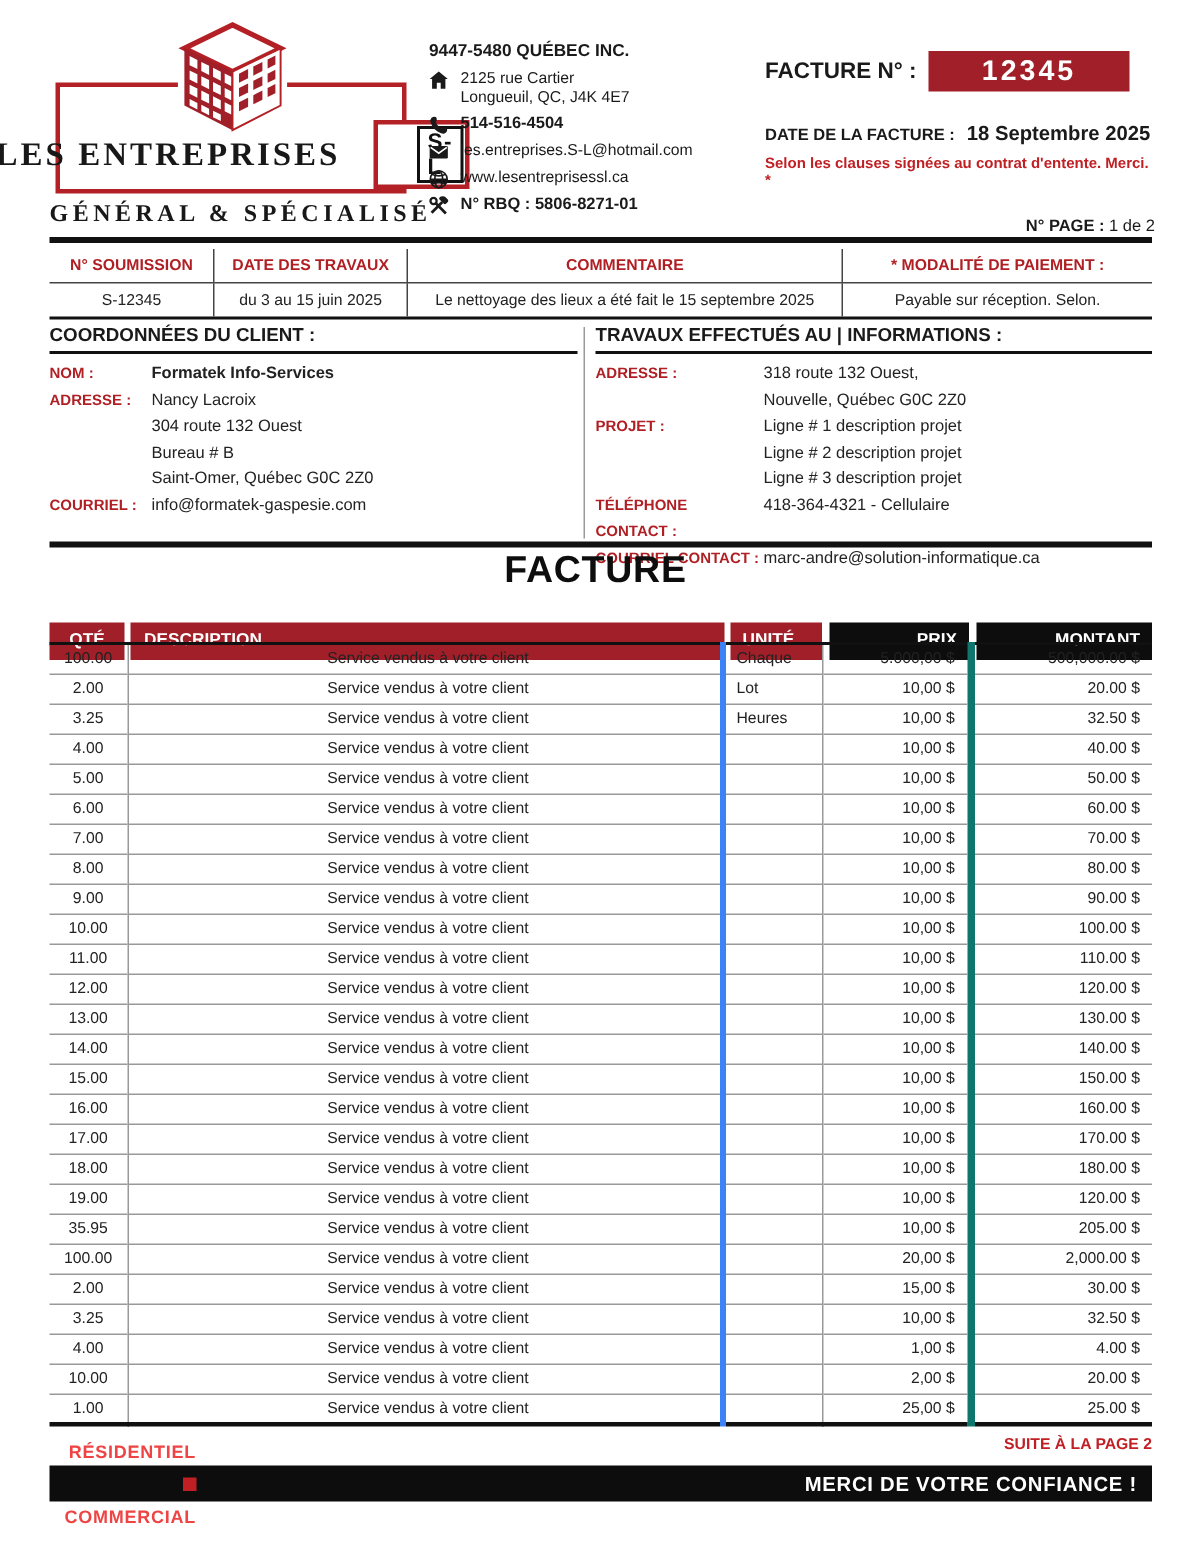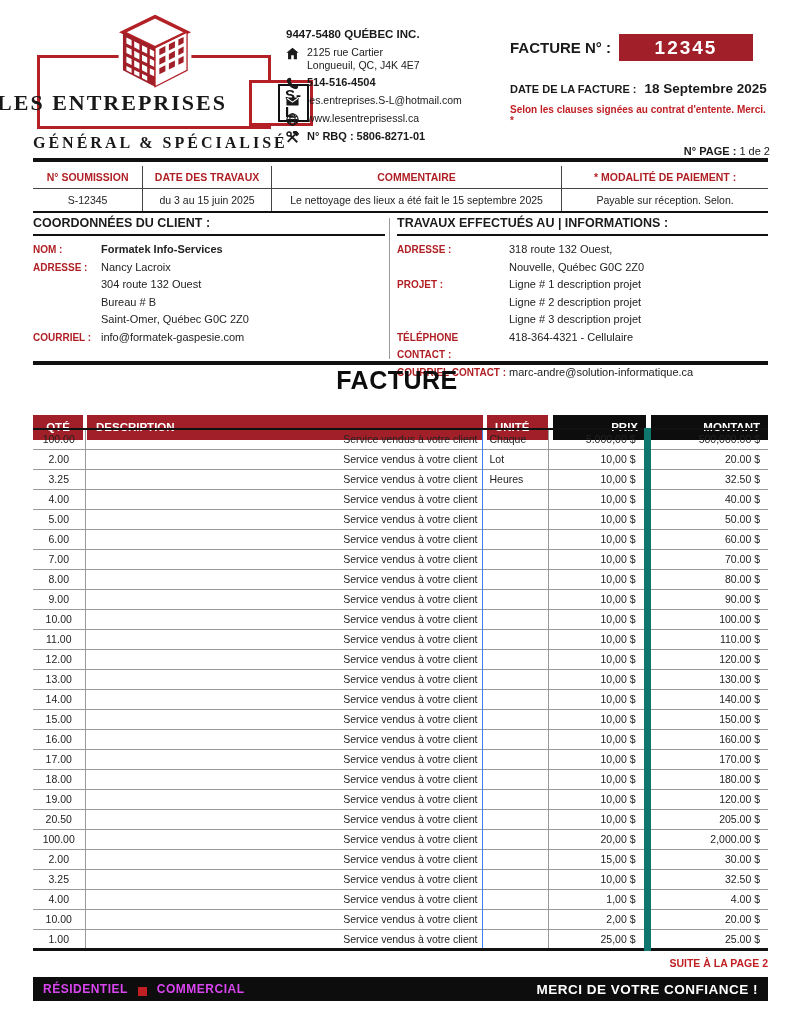--- a/index.html
+++ b/index.html
@@ -76,30 +76,30 @@
   .hb-qte{width:50px;text-align:center;margin-right:4px;}
   .hb-desc{flex:1;padding-left:9px;margin-right:4px;}
   .hb-unite{width:61px;padding-left:8px;margin-right:5px;}
   .hb-prix{width:93px;text-align:right;padding-right:8px;margin-right:5px;}
   .hb-montant{width:117px;text-align:right;padding-right:8px;}
 
   .inv-table{position:absolute;left:33px;top:428px;width:735px;border-collapse:collapse;border-top:2px solid #111;border-bottom:3px solid #111;}
   .inv-table td{height:20px;font-size:10.5px;color:#222;border-top:1px solid #999;padding:0 4px;white-space:nowrap;}
   .inv-table tr:first-child td{border-top:none;}
   .inv-table td.col-qte{width:52px;text-align:center;border-right:1px solid #999;}
-  .inv-table td.col-desc{width:397px;text-align:right;padding-left:9px;border-right:1px solid #3b82f6;}
+  .inv-table td.col-desc{width:397px;text-align:center;padding-left:9px;border-right:4px solid #3b82f6;}
   .inv-table td.col-unite{width:66px;text-align:left;padding-left:7px;border-right:1px solid #999;}
-  .inv-table td.col-prix{width:99px;text-align:right;padding-right:8px;border-right:7px solid #0f766e;}
+  .inv-table td.col-prix{width:99px;text-align:right;padding-right:8px;border-right:5px solid #0f766e;}
   .inv-table td.col-montant{width:121px;text-align:right;padding-right:8px;}
 
   .suite{position:absolute;left:33px;top:957px;width:735px;text-align:right;color:var(--note-red);font-weight:bold;font-size:10.5px;}
 
   
   .footer-bar{position:absolute;left:33px;top:977px;width:735px;height:24px;background:var(--bar-black);display:flex;align-items:center;justify-content:space-between;padding:0 10px;}
-  .footer-left{display:flex;align-items:flex-end;gap:10px;color:#d946ef;font-weight:bold;font-size:12px;letter-spacing:0.5px;}
+  .footer-left{display:flex;align-items:flex-end;gap:10px;color:#ef4444;font-weight:bold;font-size:12px;letter-spacing:0.5px;flex-direction:column;}
   .red-square{width:9px;height:9px;background:#c01f24;display:inline-block;}
   .footer-right{color:#fff;font-weight:bold;font-size:13.5px;letter-spacing:0.5px;}
 </style>
 </head>
 <body>
 
 <div class="page">
 
   <div class="logo">
     <div class="logo-frame"></div>
@@ -428,21 +428,21 @@
           <td class="col-montant">180.00 $</td>
         </tr>
         <tr>
           <td class="col-qte">19.00</td>
           <td class="col-desc">Service vendus à votre client</td>
           <td class="col-unite"></td>
           <td class="col-prix">10,00 $</td>
           <td class="col-montant">120.00 $</td>
         </tr>
         <tr>
-          <td class="col-qte">20.50</td>
+          <td class="col-qte">35.95</td>
           <td class="col-desc">Service vendus à votre client</td>
           <td class="col-unite"></td>
           <td class="col-prix">10,00 $</td>
           <td class="col-montant">205.00 $</td>
         </tr>
         <tr>
           <td class="col-qte">100.00</td>
           <td class="col-desc">Service vendus à votre client</td>
           <td class="col-unite"></td>
           <td class="col-prix">20,00 $</td>

